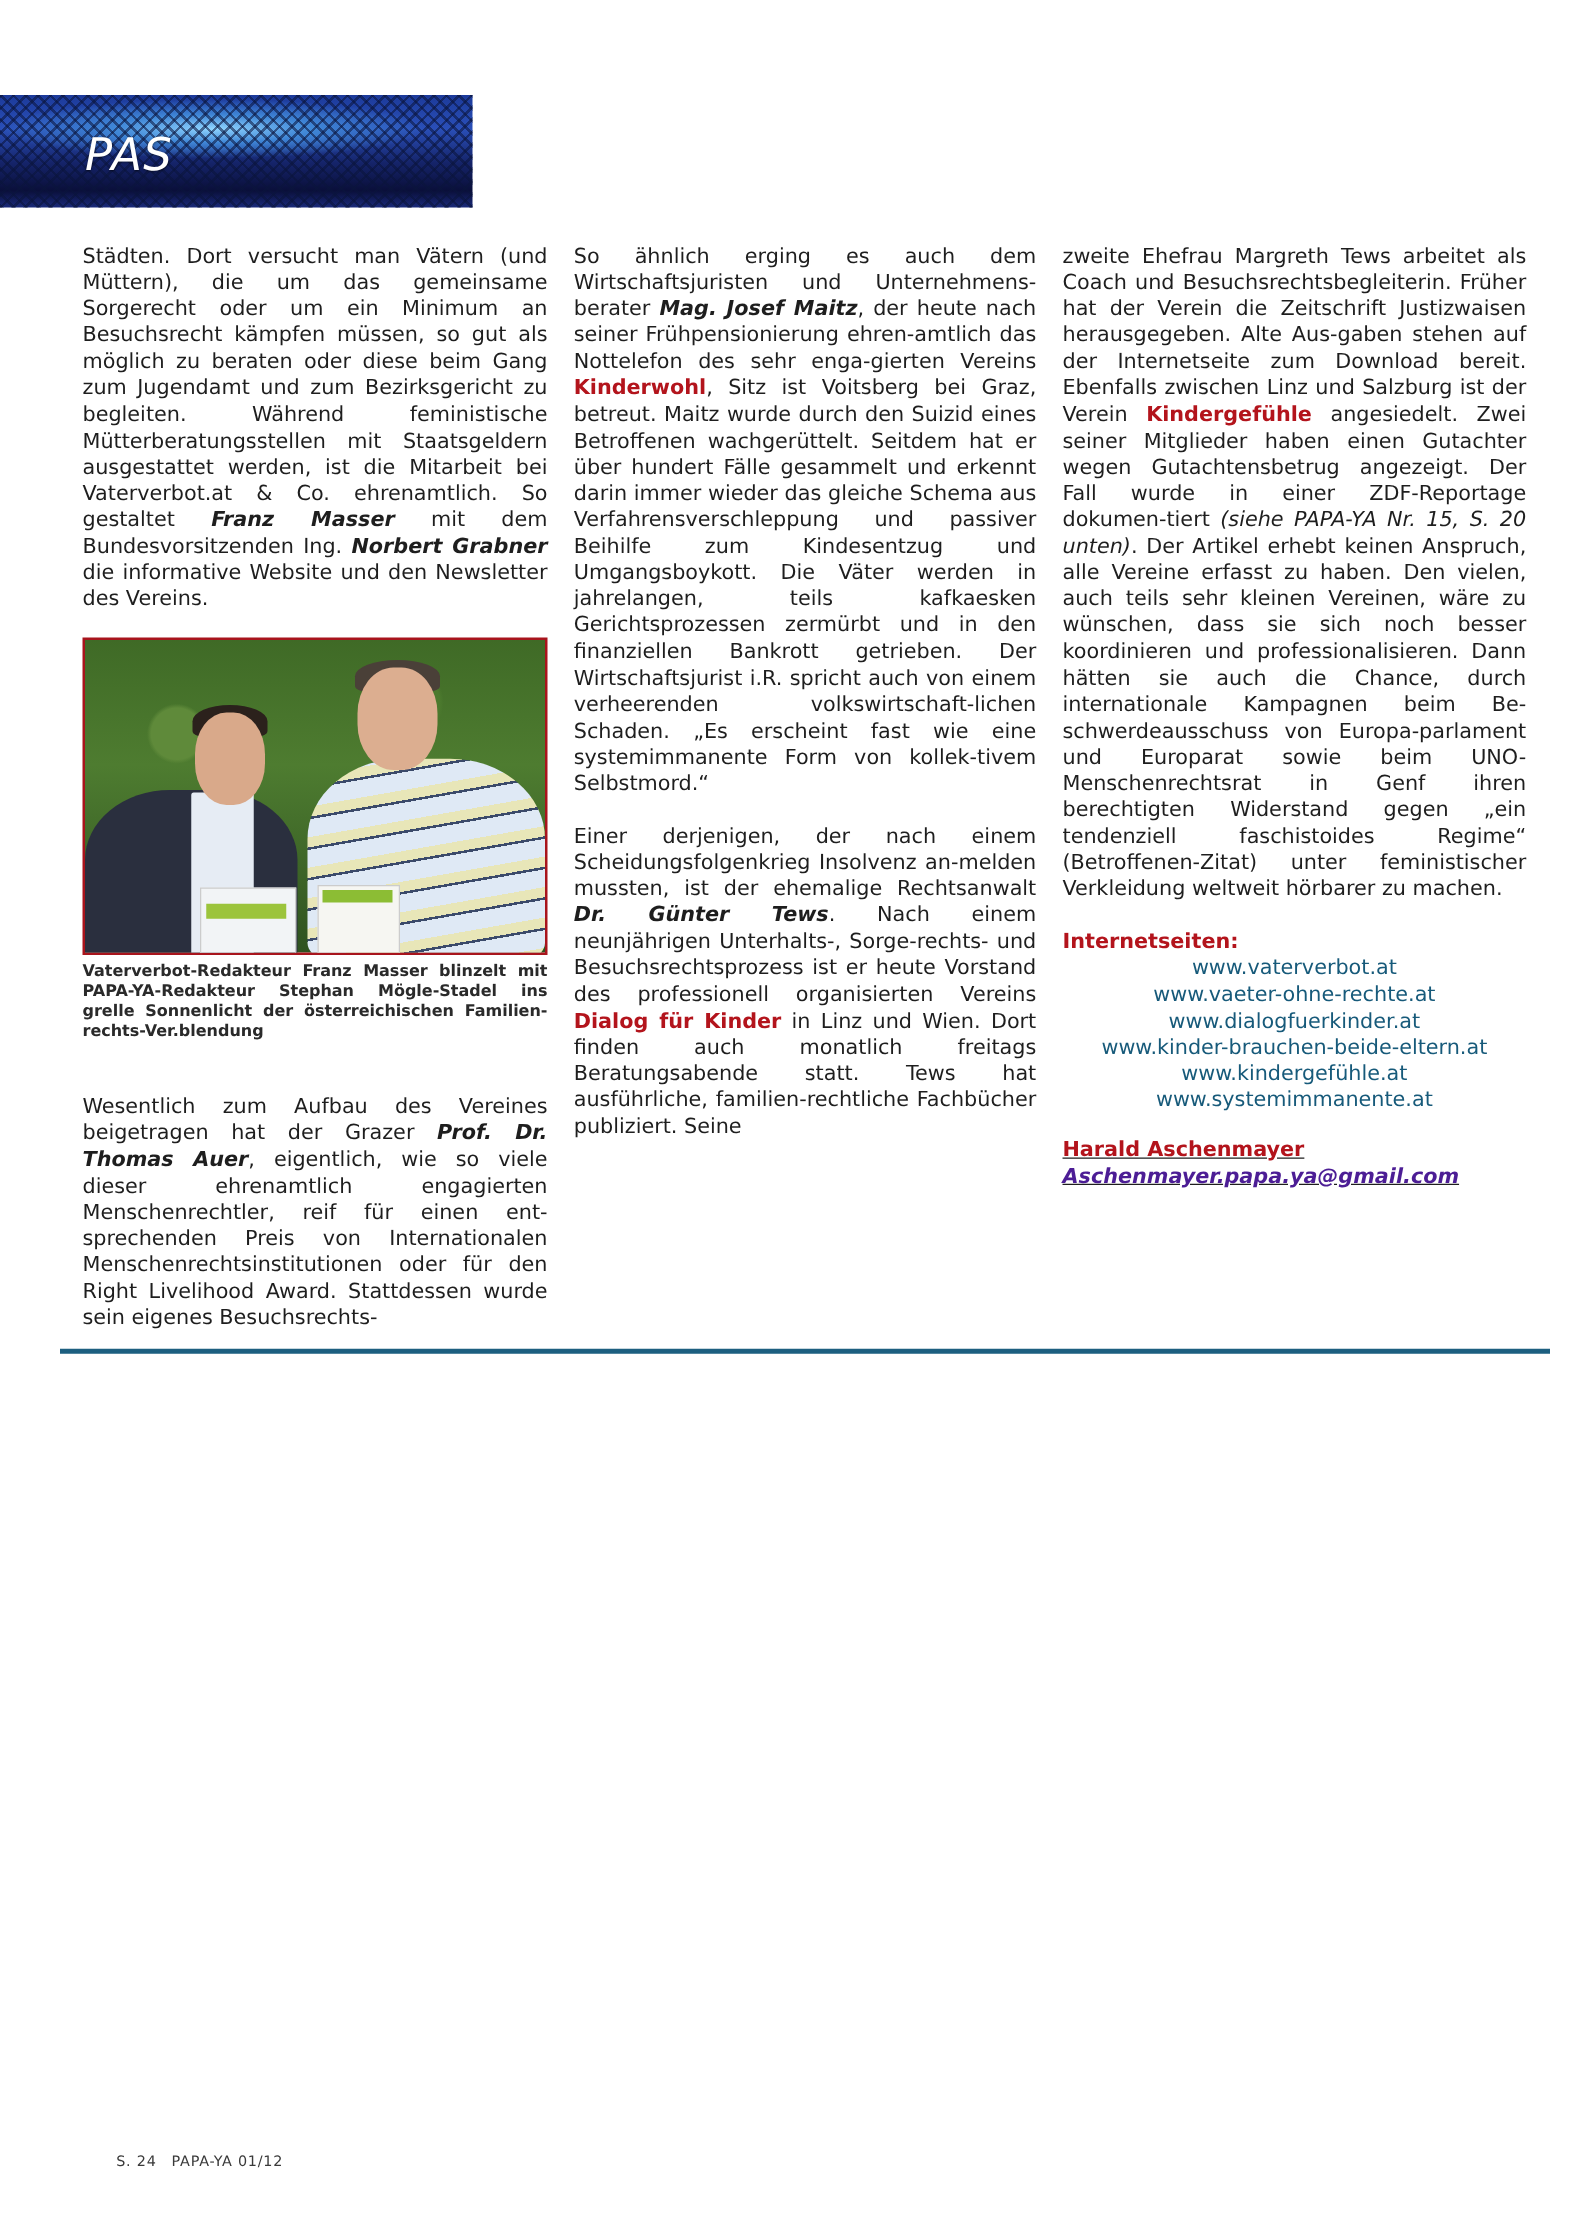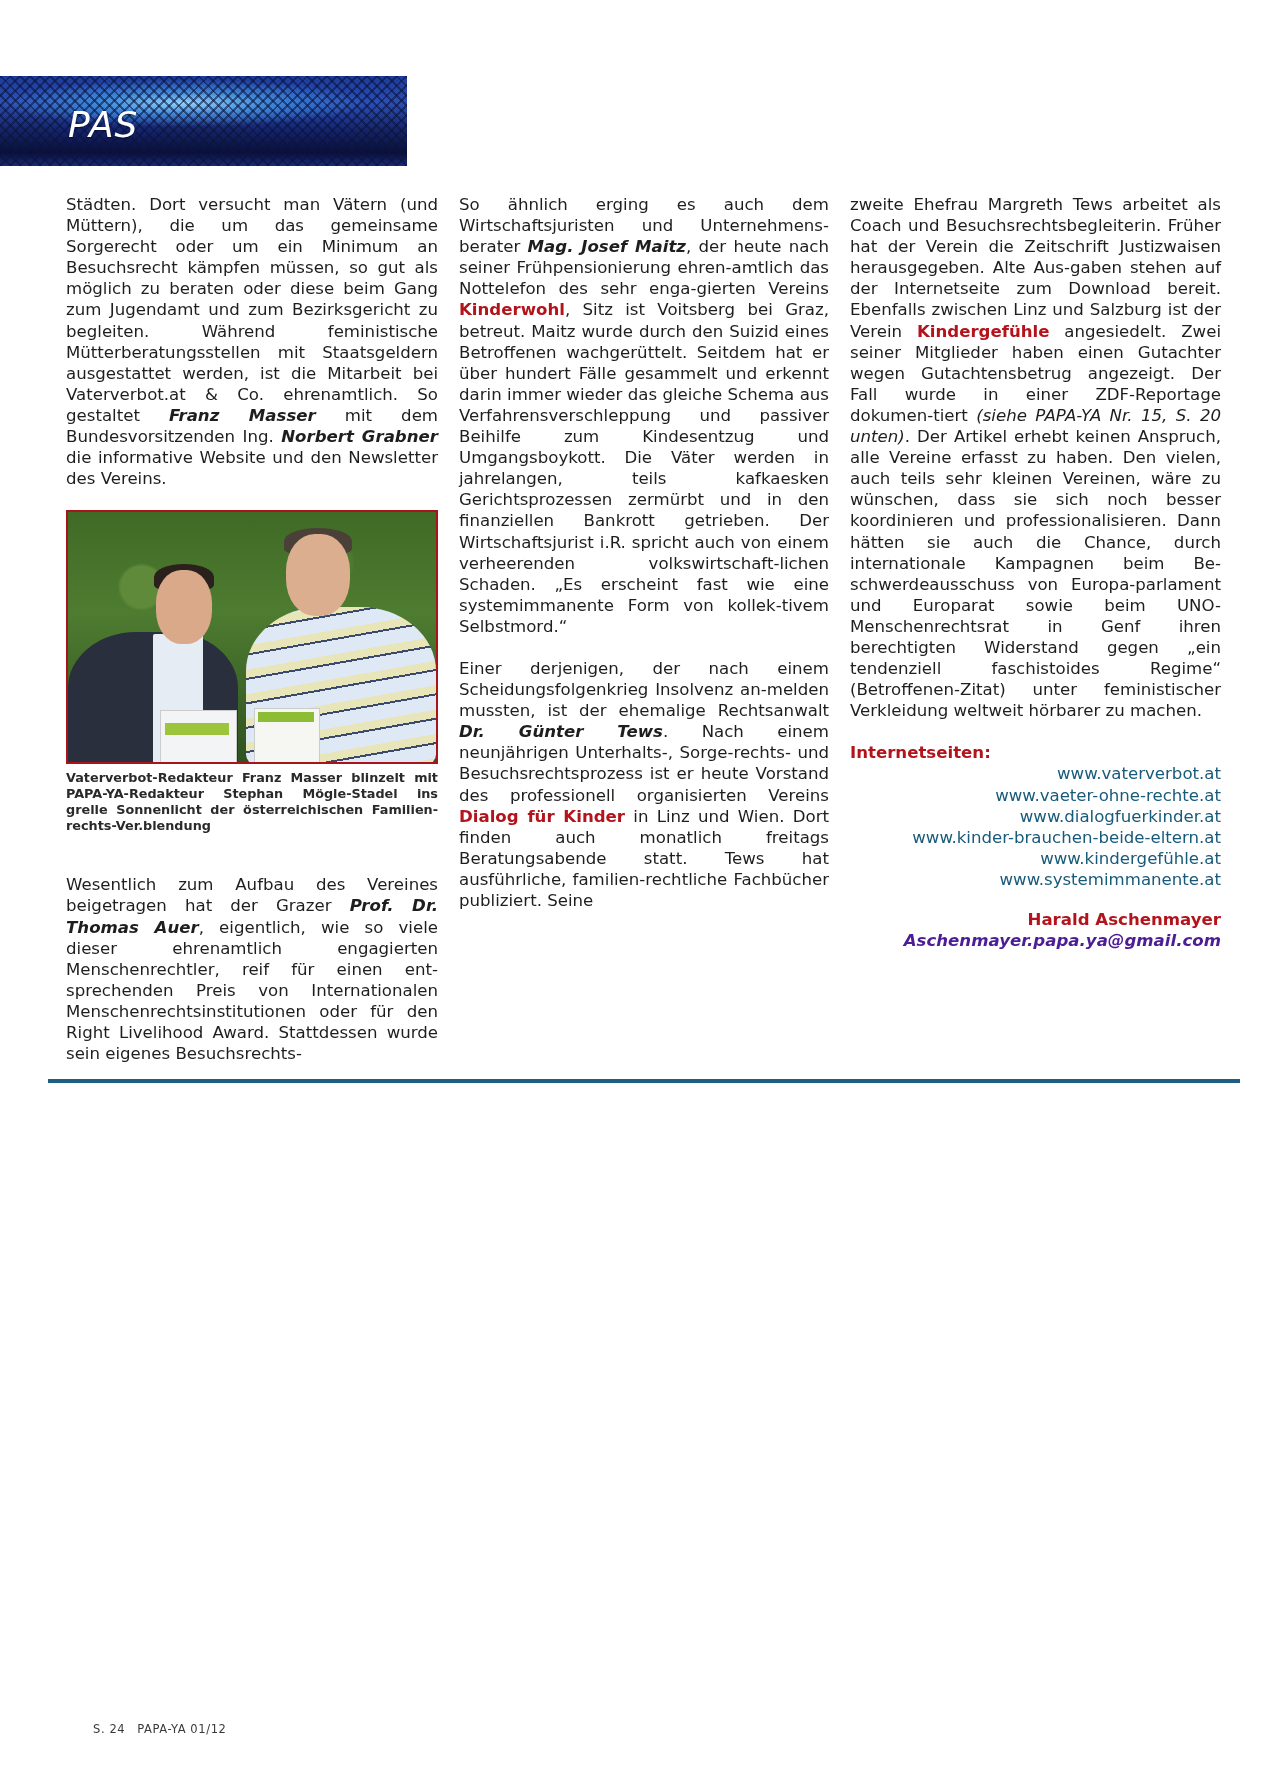--- a/index.html
+++ b/index.html
@@ -3,21 +3,21 @@
 <meta charset="utf-8">
 <style>
   html, body { margin: 0; padding: 0; background: #ffffff; }
   body { width: 1276px; height: 1789px; position: relative; overflow: hidden;
          font-family: "DejaVu Sans", sans-serif; color: #1e1e1e; }
   .banner { position: absolute; left: 0; top: 76px; width: 378px; height: 90px; overflow: hidden;
     background:
       repeating-linear-gradient(45deg, rgba(10,20,60,0.55) 0 2px, transparent 2px 7px),
       repeating-linear-gradient(-45deg, rgba(10,20,60,0.55) 0 2px, transparent 2px 7px),
       radial-gradient(ellipse 60% 35% at 45% 30%, #8fd4ff 0%, #3f86d6 35%, rgba(20,40,120,0) 75%),
-      linear-gradient(180deg, #1c3a9a 0%, #2a4fb8 30%, #15246a 60%, #0a0f3a 85%, #1a2a7a 100%); padding-left: 29px; }
+      linear-gradient(180deg, #1c3a9a 0%, #2a4fb8 30%, #15246a 60%, #0a0f3a 85%, #1a2a7a 100%); }
   .banner-title { position: absolute; left: 68px; top: 28px; color: #ffffff; font-style: italic;
     font-family: "DejaVu Sans", sans-serif; font-size: 36px; letter-spacing: 1px;
     text-shadow: 0 1px 2px rgba(0,0,0,0.5); }
   .col { position: absolute; top: 194px; width: 372px; font-size: 16.6px; line-height: 21.1px;
     text-align: justify; hyphens: manual; }
   .col1 { left: 66px; }
   .col2 { left: 459px; width: 370px; }
   .col3 { left: 850px; width: 371px; }
   .col p { margin: 0 0 21px 0; }
   .b-it { font-weight: bold; font-style: italic; }
@@ -37,22 +37,22 @@
   .p2-body { left: 178px; top: 95px; width: 190px; height: 160px; background:
       repeating-linear-gradient(170deg, #dfe9f5 0 14px, #e8e6b8 14px 22px, #3b4a6a 22px 24px); }
   .p2-head { left: 218px; top: 22px; width: 64px; height: 82px; background: #dcae90; border-radius: 45%; }
   .p2-hair { left: 216px; top: 16px; width: 68px; height: 26px; background: #4a4038; border-radius: 50% 50% 20% 20%; }
   .mag1 { position: absolute; left: 92px; top: 198px; width: 75px; height: 55px; background: #f2f4f6; border: 1px solid #ccc; }
   .mag1 .strip { position: absolute; left: 4px; top: 12px; width: 64px; height: 12px; background: #9cc43c; }
   .mag2 { position: absolute; left: 186px; top: 196px; width: 64px; height: 58px; background: #f6f6f2; border: 1px solid #ccc; }
   .mag2 .strip { position: absolute; left: 3px; top: 3px; width: 56px; height: 10px; background: #8cbd34; }
   .caption { font-weight: bold; font-size: 12.8px; line-height: 16px; text-align: justify; color: #2a2a2a; margin: 0 0 40px 0; }
   .links-head { color: #b3141c; font-weight: bold; margin-top: 2px; }
-  .link { color: #175a7a; display: block; text-align: right; word-break: break-all; }
-  .sign { text-align: right; margin-top: 19px; }
+  .link { color: #175a7a; display: block; text-align: center; word-break: break-all; }
+  .sign { text-align: left; margin-top: 19px; text-decoration: underline; }
   .sign-name { color: #b3141c; font-weight: bold; display: block; }
   .sign-mail { color: #4c1d95; font-weight: bold; font-style: italic; display: block; }
   .rule { position: absolute; left: 48px; top: 1079px; width: 1192px; height: 4px; background: #1d5f80; }
   .footer { position: absolute; left: 65px; top: 1722px; font-size: 11.5px; color: #3a3a3a; letter-spacing: 0.6px; margin-left: 28px; }
   .footer span + span { margin-left: 12px; }
 </style>
 </head>
 <body>
 
 <div class="banner">

